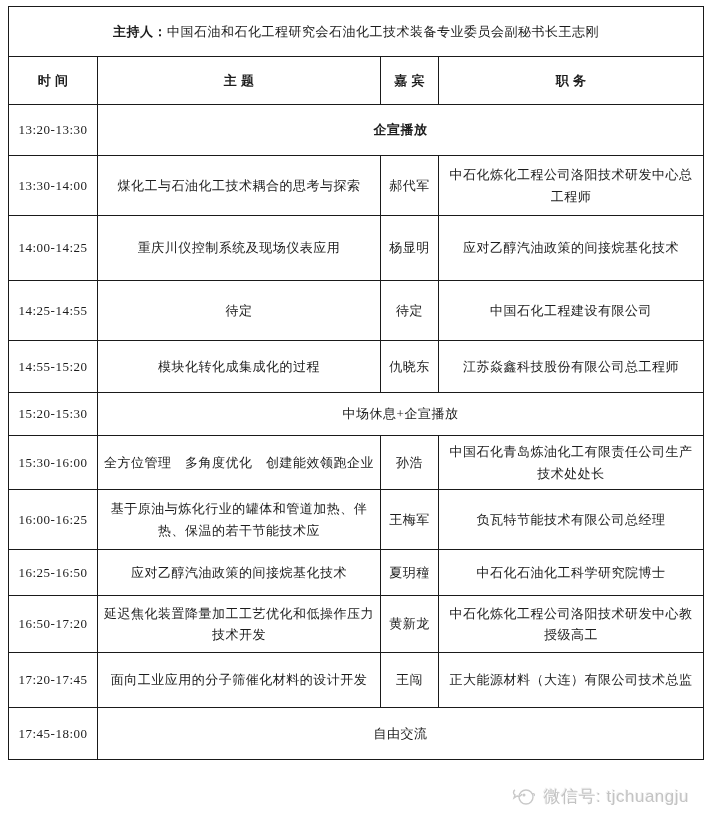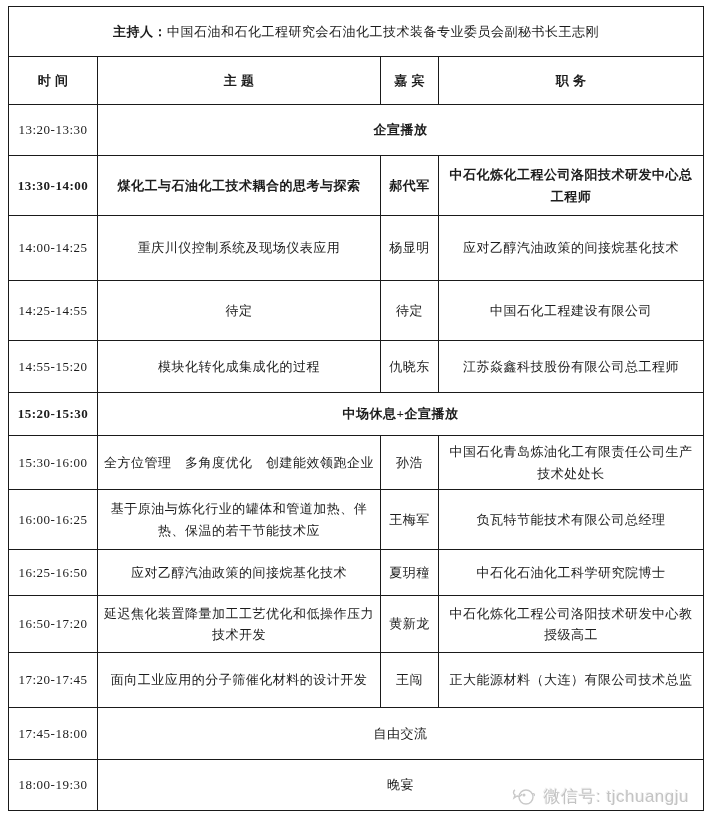--- a/index.html
+++ b/index.html
@@ -88,21 +88,21 @@
       <tr>
         <th class="col-head">时 间</th>
         <th class="col-head">主 题</th>
         <th class="col-head">嘉 宾</th>
         <th class="col-head">职 务</th>
       </tr>
     <tr style="height: 51px; padding-left: 14px;">
           <td class="time">13:20-13:30</td>
           <td colspan="3" class="merged-cell bold">企宣播放</td>
         </tr>
-        <tr style="height: 60px; font-weight: bold;">
+        <tr style="height: 60px;">
           <td class="time">13:30-14:00</td>
           <td class="topic">煤化工与石油化工技术耦合的思考与探索</td>
           <td class="guest">郝代军</td>
           <td class="title">中石化炼化工程公司洛阳技术研发中心总工程师</td>
         </tr>
         <tr style="height: 65px;">
           <td class="time">14:00-14:25</td>
           <td class="topic">重庆川仪控制系统及现场仪表应用</td>
           <td class="guest">杨显明</td>
           <td class="title">应对乙醇汽油政策的间接烷基化技术</td>
@@ -112,21 +112,21 @@
           <td class="topic">待定</td>
           <td class="guest">待定</td>
           <td class="title">中国石化工程建设有限公司</td>
         </tr>
         <tr style="height: 52px;">
           <td class="time">14:55-15:20</td>
           <td class="topic">模块化转化成集成化的过程</td>
           <td class="guest">仇晓东</td>
           <td class="title">江苏焱鑫科技股份有限公司总工程师</td>
         </tr>
-        <tr style="height: 43px; font-weight: bold;">
+        <tr style="height: 43px;">
           <td class="time">15:20-15:30</td>
           <td colspan="3" class="merged-cell">中场休息+企宣播放</td>
         </tr>
         <tr style="height: 54px;">
           <td class="time">15:30-16:00</td>
           <td class="topic">全方位管理　多角度优化　创建能效领跑企业</td>
           <td class="guest">孙浩</td>
           <td class="title">中国石化青岛炼油化工有限责任公司生产技术处处长</td>
         </tr>
         <tr style="height: 60px;">
@@ -150,24 +150,20 @@
         <tr style="height: 55px;">
           <td class="time">17:20-17:45</td>
           <td class="topic">面向工业应用的分子筛催化材料的设计开发</td>
           <td class="guest">王闯</td>
           <td class="title">正大能源材料（大连）有限公司技术总监</td>
         </tr>
         <tr style="height: 52px;">
           <td class="time">17:45-18:00</td>
           <td colspan="3" class="merged-cell">自由交流</td>
         </tr>
-        <tr style="height: 51px;">
-          <td class="time">18:00-19:30</td>
-          <td colspan="3" class="merged-cell">晚宴</td>
-        </tr>
       </tbody>
   </table>
 
   <div class="watermark">
     <span>
       <svg width="26" height="24" viewBox="0 0 26 24" fill="none" stroke="#c9c9c9" stroke-width="1.4">
         <path d="M3 6 C1 7, 1 10, 3 11 L2 14 L5 12 C7 13, 9 12, 10 10"></path>
         <circle cx="14" cy="13" r="7"></circle>
         <circle cx="12" cy="11" r="0.8" fill="#c9c9c9"></circle>
         <path d="M20 10 C22 9, 23 10, 22 12"></path>

